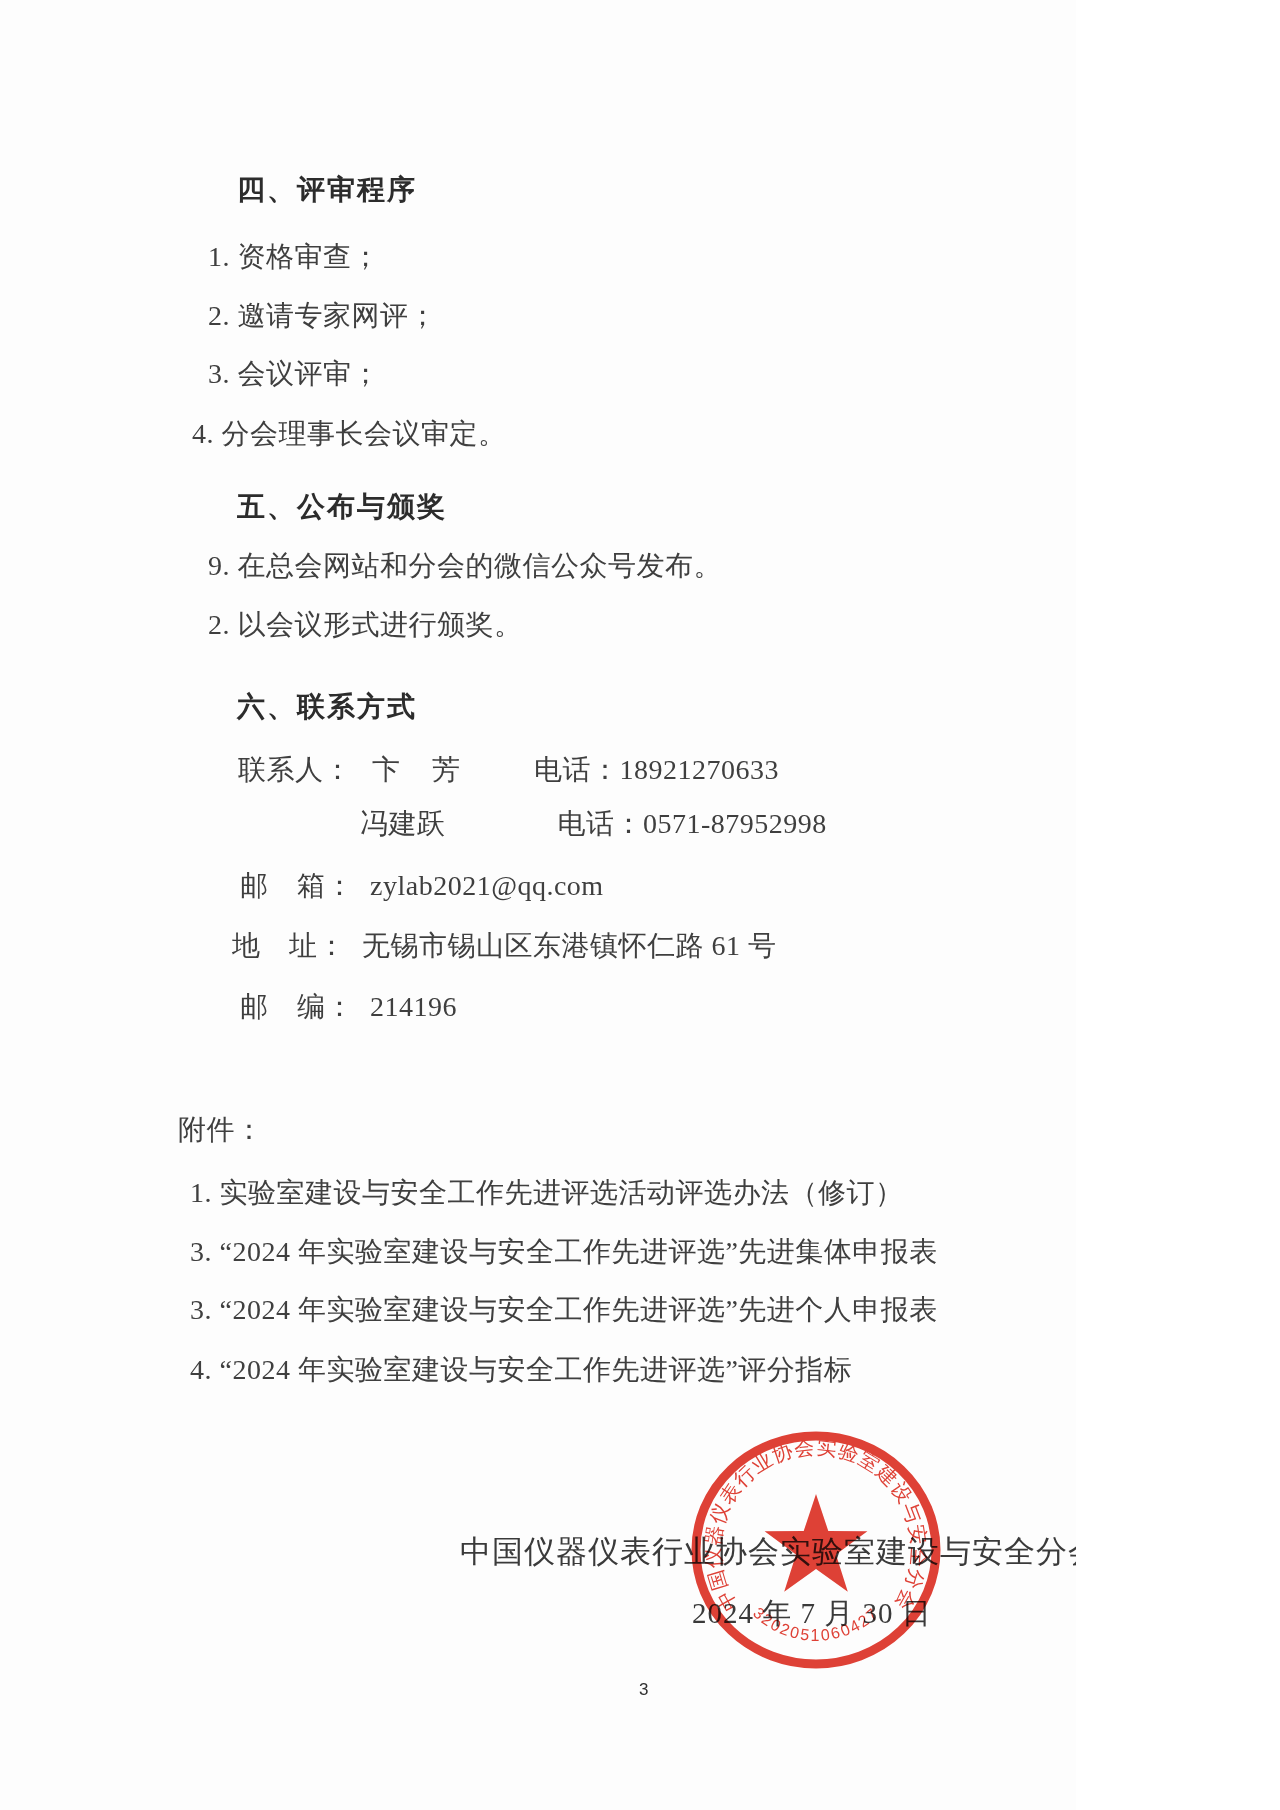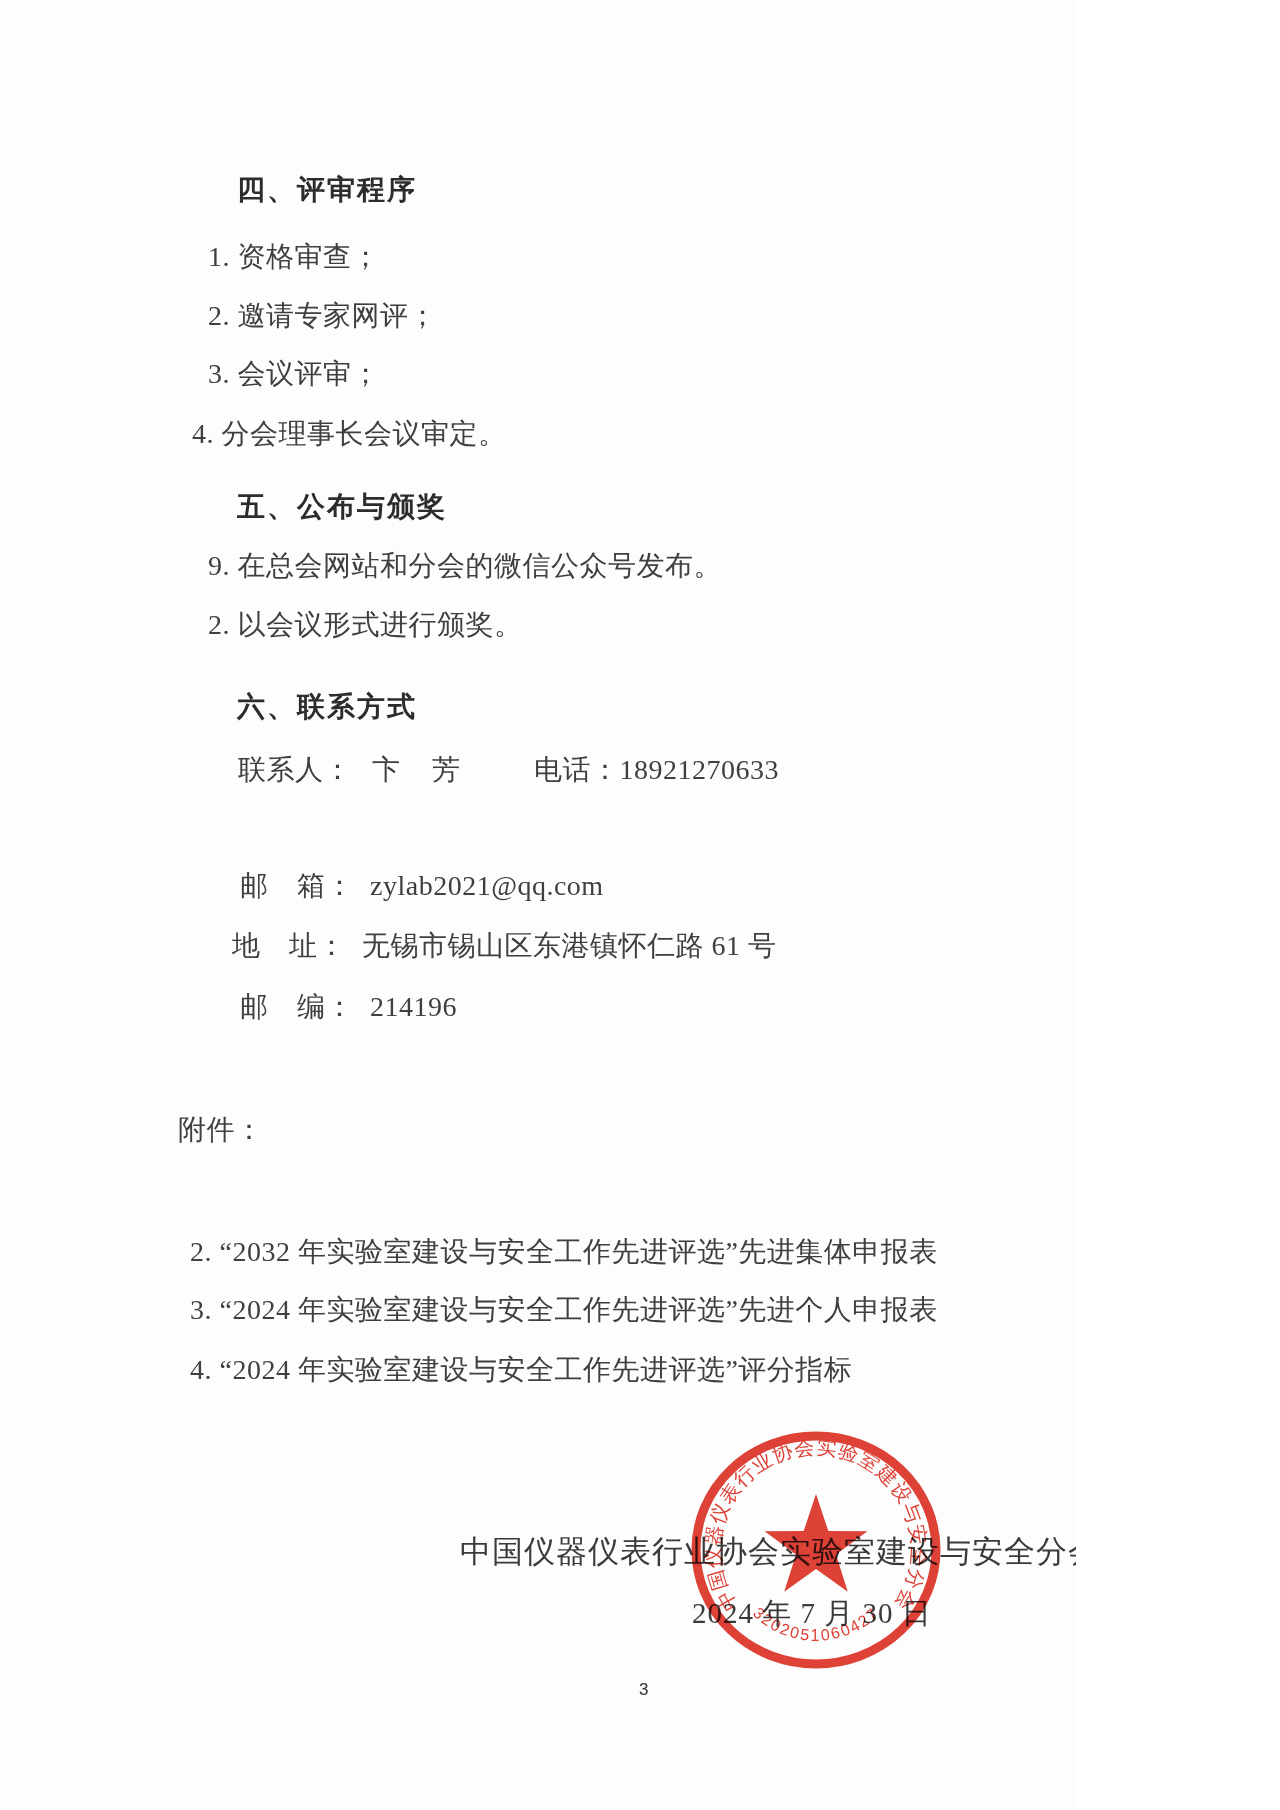--- a/index.html
+++ b/index.html
@@ -61,35 +61,39 @@
   <div class="line heading" style="left:237px; top:490px">五、公布与颁奖</div>
   <div class="line" style="left:208px; top:549px">9. 在总会网站和分会的微信公众号发布。</div>
   <div class="line" style="left:208px; top:608px">2. 以会议形式进行颁奖。</div>
 
   <div class="line heading" style="left:237px; top:690px">六、联系方式</div>
 
   <div class="line" style="left:238px; top:753px">
     <span>联系人：</span><span class="contact-name">卞　芳</span><span class="phone-label-1">电话：</span><span>18921270633</span>
   </div>
 
+  <div class="line" style="left:360px; top:807px">
+    <span>冯建跃</span><span class="phone-label-2">电话：</span><span>0571-87952998</span>
+  </div>
 
   <div class="line" style="left:240px; top:869px">
     <span>邮　箱：</span><span class="contact-value">zylab2021@qq.com</span>
   </div>
 
   <div class="line" style="left:232px; top:929px">
     <span>地　址：</span><span class="contact-value">无锡市锡山区东港镇怀仁路 61 号</span>
   </div>
 
   <div class="line" style="left:240px; top:990px">
     <span>邮　编：</span><span class="contact-value">214196</span>
   </div>
 
   <div class="line" style="left:178px; top:1113px">附件：</div>
-  <div class="line" style="left:190px; top:1235px">2. “2032 年实验室建设与安全工作先进评选”先进集体申报表</div>
+  <div class="line" style="left:190px; top:1176px">1. 实验室建设与安全工作先进评选活动评选办法（修订）</div>
+  <div class="line" style="left:190px; top:1235px">3. “2024 年实验室建设与安全工作先进评选”先进集体申报表</div>
   <div class="line" style="left:190px; top:1293px">3. “2024 年实验室建设与安全工作先进评选”先进个人申报表</div>
   <div class="line" style="left:190px; top:1353px">4. “2024 年实验室建设与安全工作先进评选”评分指标</div>
 
   <div class="line sig-org" style="left:460px; top:1533px">中国仪器仪表行业协会实验室建设与安全分会</div>
   <div class="line sig-date" style="left:692px; top:1596px">2024 年 7 月 30 日</div>
 
   <div class="seal">
     <svg viewBox="0 0 258 246" width="258" height="246" xmlns="http://www.w3.org/2000/svg">
       <ellipse cx="129" cy="123" rx="120" ry="114" fill="none" stroke="#de3226" stroke-width="9"></ellipse>
       <path id="sealTopArc" d="M 50.4 178.1 A 96 96 0 1 1 207.6 178.1" fill="none"></path>

